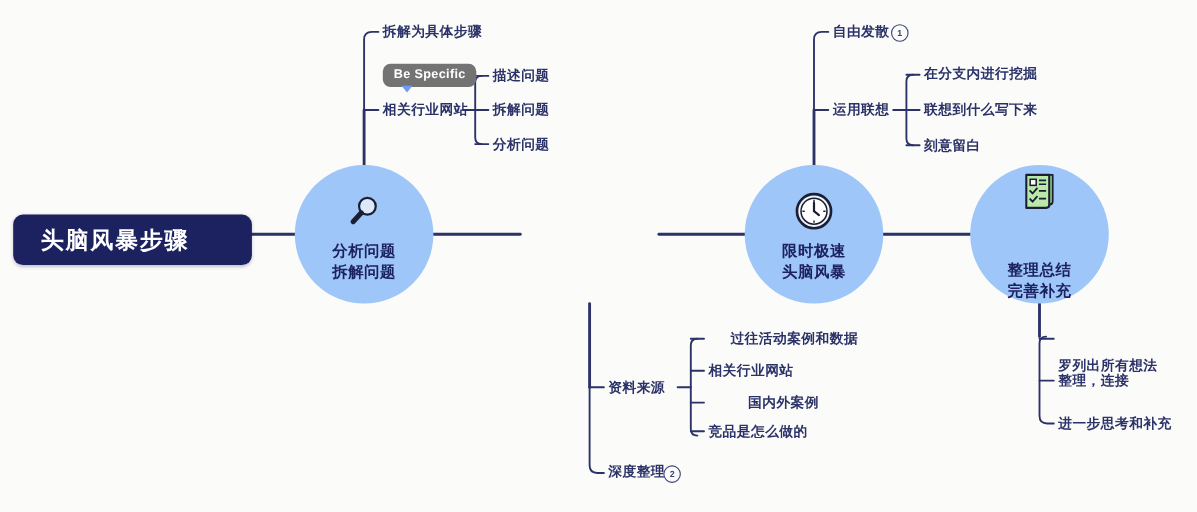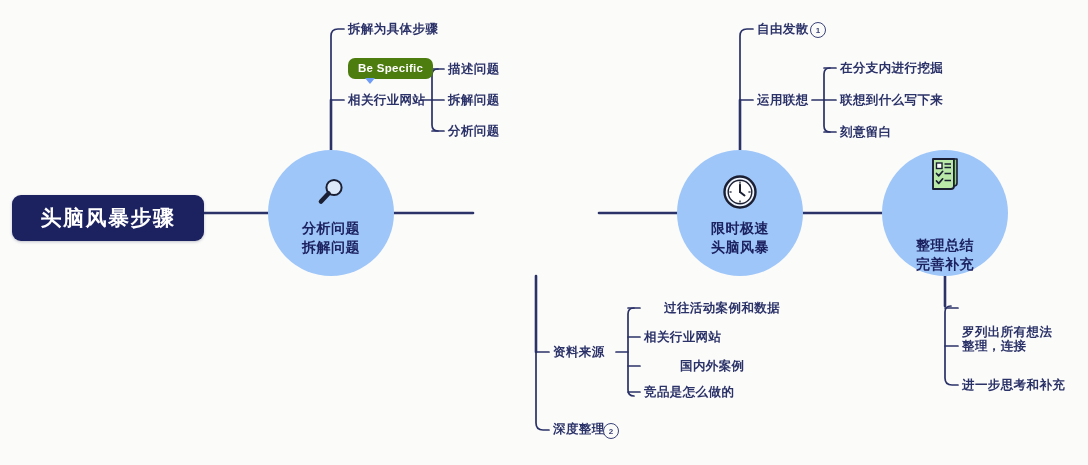--- a/index.html
+++ b/index.html
@@ -29,22 +29,22 @@
   .root-box {
     position: absolute;
     left: 12px;
     top: 195px;
     width: 192px;
     height: 46px;
     background: #1c2160;
     border-radius: 9px;
     display: flex;
     align-items: center;
-    justify-content: center;
     box-shadow: 0 1px 3px rgba(20,25,70,.25);
+    padding-left: 25px;
   }
   .root-box span {
     color: #ffffff;
     font-size: 21px;
     font-weight: bold;
     letter-spacing: 1.5px;
   }
 
   
   .node {
@@ -87,21 +87,21 @@
     letter-spacing: .4px;
     white-space: nowrap;
     line-height: 14px;
   }
 
   
   .bubble {
     position: absolute;
     left: 348px;
     top: 58px;
-    background: #4d7c0f;
+    background: #737373;
     color: #ffffff;
     font-size: 11.5px;
     font-weight: bold;
     padding: 4px 10px 5px 10px;
     border-radius: 7px;
     letter-spacing: .3px;
     white-space: nowrap;
   }
   .bubble::after {
     content: "";
@@ -254,21 +254,21 @@
 
   <div class="leaf" style="left:644px; top:301px;margin-left:20px;">过往活动案例和数据</div>
   <div class="leaf" style="left:644px; top:330px;">相关行业网站</div>
   <div class="leaf" style="left:680px; top:359px;">国内外案例</div>
   <div class="leaf" style="left:644px; top:385px;">竞品是怎么做的</div>
 
   <div class="leaf" style="left:757px; top:22px;">自由发散</div>
   <div class="badge" style="left:810px; top:22px;">1</div>
   <div class="leaf" style="left:757px; top:93px;">运用联想</div>
 
-  <div class="leaf" style="left:840px; top:61px;">在分支内进行挖掘</div>
+  <div class="leaf" style="left:840px; top:61px;font-family:Liberation Mono, monospace;">在分支内进行挖掘</div>
   <div class="leaf" style="left:840px; top:93px;">联想到什么写下来</div>
   <div class="leaf" style="left:840px; top:125px;">刻意留白</div>
 
   <div class="leaf" style="left:962px; top:301px;margin-top:24px;">罗列出所有想法</div>
   <div class="leaf" style="left:962px; top:339px;">整理，连接</div>
   <div class="leaf" style="left:962px; top:378px;">进一步思考和补充</div>
 
 </div>
 
 </body></html>

